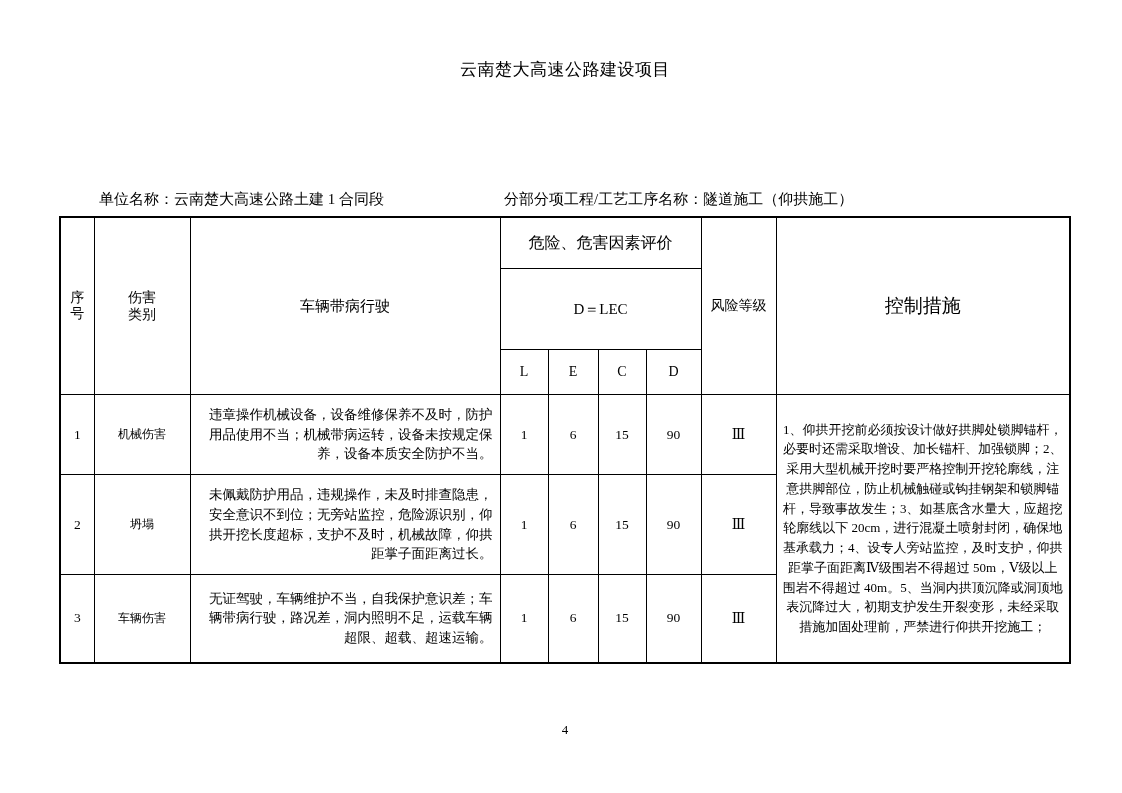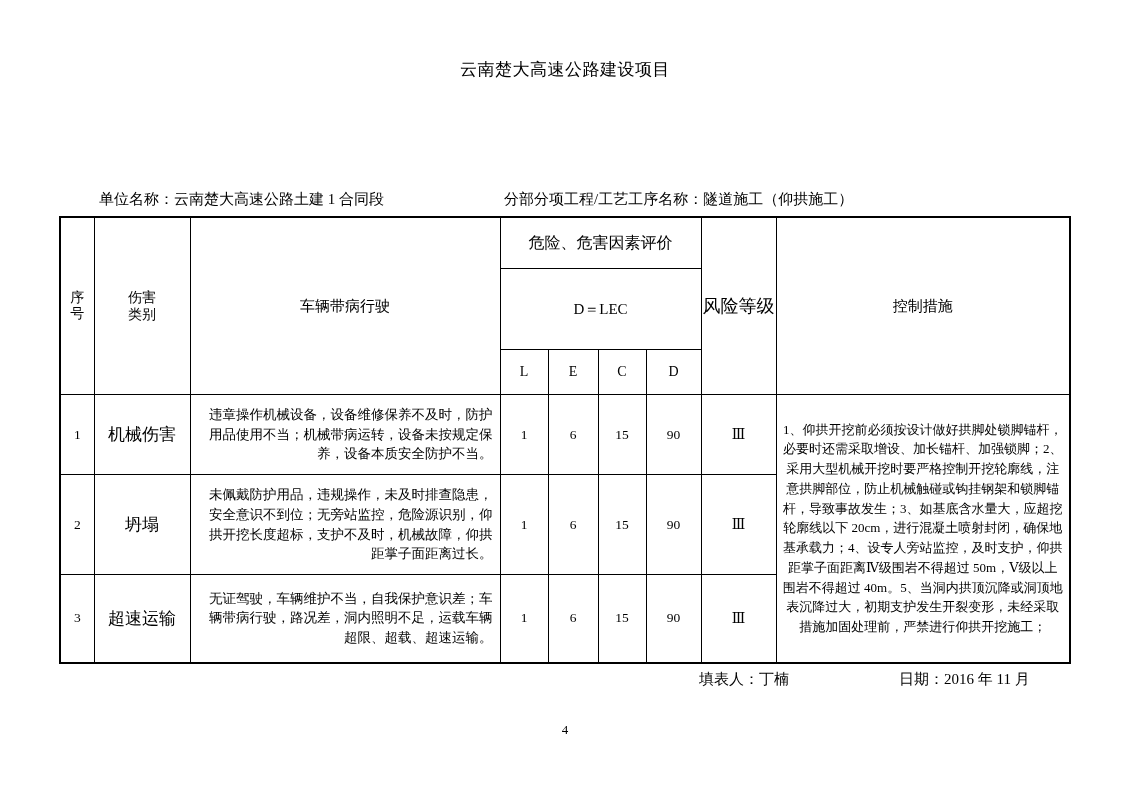--- a/index.html
+++ b/index.html
@@ -97,32 +97,32 @@
 
   .hdr-seq {
     line-height: 1.12;
     font-size: 14px;
   }
   .hdr-cat { line-height: 1.25; font-size: 14px; }
   .hdr-haz { font-size: 15px; }
   .hdr-eval { font-size: 16px; height: 50px; }
   .hdr-dlec { font-size: 15px; height: 80px; font-family: "Liberation Serif", serif; }
   .hdr-lecd { font-size: 14px; height: 44px; }
-  .hdr-level { font-size: 18px; }
-  .hdr-ctrl { font-size: 15px; }
+  .hdr-level { font-size: 14px; }
+  .hdr-ctrl { font-size: 19px; }
 
   .cell-text {
     display: block;
     padding: 4px 7px;
     line-height: 1.45;
     text-align: right;
     font-size: 13.5px;
   }
   .cell-num { font-size: 13.5px; }
-  .cell-cat { font-size: 17px; margin-top: 30px; }
+  .cell-cat { font-size: 12px; margin-top: 30px; }
   .cell-level { font-size: 14px; }
 
   .ctrl-cell {
     vertical-align: middle;
     margin-top: 40px;
   }
   .ctrl-body {
     display: block;
     padding: 3px 6px;
     line-height: 1.52;
@@ -231,34 +231,30 @@
             <span class="cell-text">未佩戴防护用品，违规操作，未及时排查隐患，安全意识不到位；无旁站监控，危险源识别，仰拱开挖长度超标，支护不及时，机械故障，仰拱距掌子面距离过长。</span>
           </td>
           <td class="cell-num">1</td>
           <td class="cell-num">6</td>
           <td class="cell-num">15</td>
           <td class="cell-num">90</td>
           <td class="cell-level">Ⅲ</td>
         </tr>
         <tr style="height:88px;">
           <td class="cell-num">3</td>
-          <td class="cell-cat">超速运输</td>
+          <td class="cell-cat">车辆伤害</td>
           <td>
             <span class="cell-text">无证驾驶，车辆维护不当，自我保护意识差；车辆带病行驶，路况差，洞内照明不足，运载车辆超限、超载、超速运输。</span>
           </td>
           <td class="cell-num">1</td>
           <td class="cell-num">6</td>
           <td class="cell-num">15</td>
           <td class="cell-num">90</td>
           <td class="cell-level">Ⅲ</td>
         </tr>
       </tbody>
     </table>
   </div>
 
-  <div class="footer">
-    <span class="filler">填表人：丁楠</span>
-    <span class="date">日期：2016 年 11 月</span>
-  </div>
 
   <div class="page-number">4</div>
 
 </div>
 
 </body></html>

